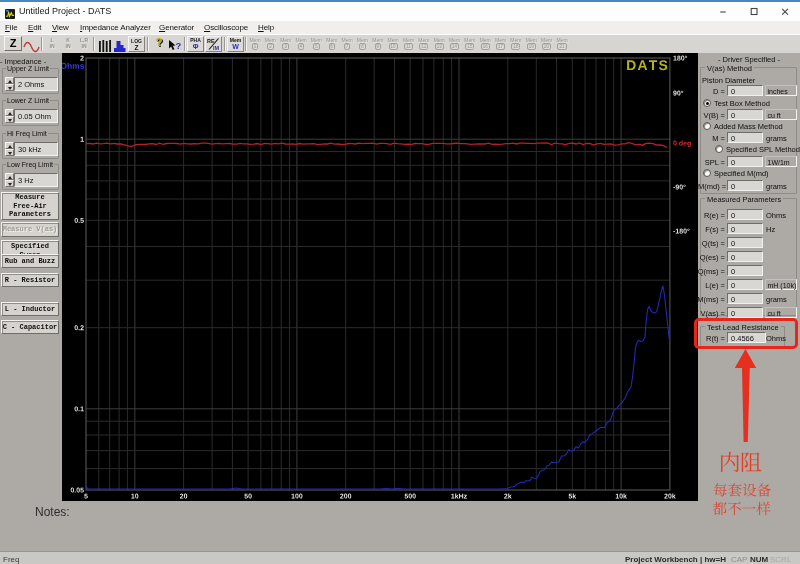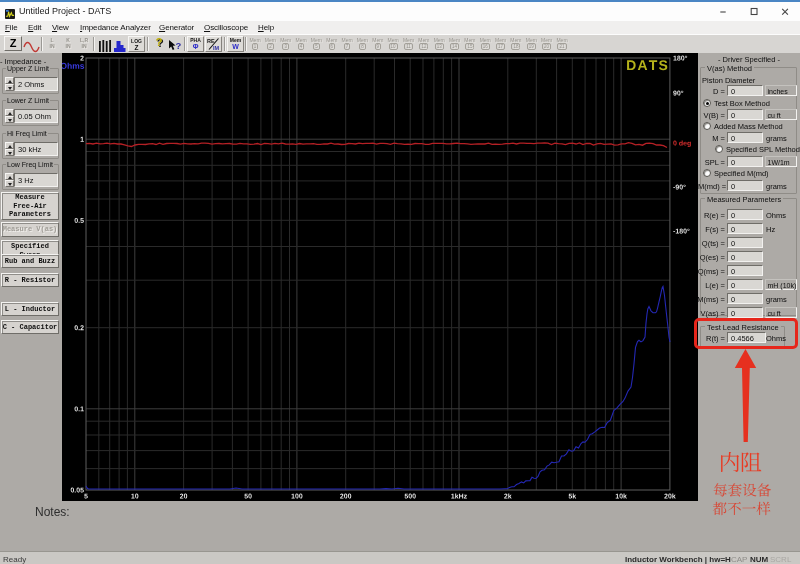--- a/index.html
+++ b/index.html
@@ -340,18 +340,18 @@
     <path d="M387 292 379 281C431 253 500 197 525 151C596 117 620 259 387 292ZM410 523 401 512C452 485 518 432 542 389C609 357 633 491 410 523ZM876 413 831 355H793C796 412 799 476 801 546C823 547 836 553 843 561L766 626L727 583H333L251 623C245 553 232 453 217 355H43L52 326H212C200 252 187 181 176 129C162 124 146 117 137 110L210 55L241 90H697C688 52 678 27 667 17C655 7 646 4 627 4C605 4 538 10 497 14V-4C533 -10 573 -20 587 -31C601 -42 604 -59 604 -78C649 -78 689 -66 717 -35C736 -14 751 27 763 90H909C923 90 932 95 935 106C903 137 853 177 853 177L809 120H769C778 175 785 244 791 326H932C946 326 955 331 958 342C927 372 876 413 876 413ZM240 120C251 179 264 252 277 326H726C720 241 712 172 703 120ZM281 355C293 427 304 497 311 553H737C735 481 731 414 728 355ZM832 775 783 714H299C313 737 327 762 339 787C361 784 373 792 378 803L279 844C231 704 150 575 71 497L84 486C156 533 224 601 280 685H896C909 685 919 690 922 701C886 734 832 775 832 775Z" transform="translate(13.0,51.5) scale(0.01460,-0.01460)" fill="#d94533"></path>
     <path d="M848 245 799 184H358V277H728C742 277 750 282 752 293C723 321 675 356 675 356L633 307H358V396H710C724 396 733 401 736 412C706 439 659 473 659 473L618 425H358V515H708C714 515 720 516 724 519C778 467 840 424 906 395C912 422 936 438 969 446L970 458C850 494 706 574 633 674H927C941 674 951 679 954 690C916 723 856 767 856 767L803 704H443C462 732 478 761 492 789C513 787 526 793 532 805L433 841C415 796 391 750 363 704H49L58 674H343C270 564 166 459 30 387L39 374C140 415 223 469 292 530V184H59L68 154H357C316 108 246 43 188 17C181 14 164 11 164 11L200 -72C207 -70 214 -64 220 -54C425 -31 604 -4 730 18C761 -13 788 -46 803 -74C879 -114 909 40 623 131L613 121C643 99 679 69 712 37C529 22 350 10 239 7C314 48 397 106 452 154H914C929 154 939 159 941 170C905 203 848 245 848 245ZM604 674C620 644 639 616 660 589L622 545H370L328 563C364 599 396 636 423 674Z" transform="translate(27.6,51.5) scale(0.01460,-0.01460)" fill="#d94533"></path>
     <path d="M111 833 100 825C149 778 214 701 235 642C308 599 348 747 111 833ZM233 531C252 535 266 542 270 549L205 604L172 569H41L50 539H171V100C171 82 166 75 134 59L179 -22C187 -18 198 -7 204 10C287 85 361 159 400 198L393 211C336 173 279 136 233 106ZM452 783V689C452 596 430 493 301 411L311 398C495 474 515 601 515 689V743H718V509C718 466 727 451 784 451H840C938 451 963 464 963 490C963 504 955 510 934 516L931 517H921C916 515 909 514 903 513C900 513 894 513 890 513C882 512 864 512 847 512H802C783 512 781 516 781 528V734C799 737 812 741 818 748L746 811L709 773H527L452 806ZM576 102C490 33 382 -22 252 -61L260 -77C404 -46 520 4 612 69C691 3 791 -43 912 -74C921 -41 943 -21 975 -17L976 -5C854 16 748 52 661 106C743 176 804 259 848 356C872 358 883 360 891 369L819 437L774 395H357L366 366H426C458 256 508 170 576 102ZM616 137C541 195 484 270 447 366H774C739 279 686 203 616 137Z" transform="translate(42.2,51.5) scale(0.01460,-0.01460)" fill="#d94533"></path>
     <path d="M447 808 342 839C286 717 171 564 65 478L77 466C153 512 230 579 295 650C339 594 396 546 462 505C338 435 189 381 34 344L41 326C97 335 150 345 202 358V-78H213C241 -78 268 -63 268 -56V-17H737V-72H747C769 -72 802 -57 803 -50V295C822 298 837 306 843 314L764 375L728 335H273L217 362C327 390 428 427 517 473C634 411 773 368 916 342C923 376 945 397 975 402L977 414C841 430 701 461 578 507C663 557 735 616 793 683C820 684 832 685 840 694L766 767L713 724H357C376 749 394 773 409 797C435 794 443 799 447 808ZM737 305V175H536V305ZM737 12H536V145H737ZM268 12V145H475V12ZM475 305V175H268V305ZM310 668 333 694H702C653 635 588 582 512 534C431 571 361 615 310 668Z" transform="translate(56.8,51.5) scale(0.01460,-0.01460)" fill="#d94533"></path>
     <path d="M428 342V210H212V333L223 342ZM513 805C497 767 477 728 455 688L393 741L350 684H295V795C319 798 329 808 331 822L231 832V684H66L74 655H231V515H35L43 486H313C280 448 245 410 208 375L151 399V325C110 291 68 260 23 232L34 220C75 241 114 264 151 289V-71H161C191 -71 212 -55 212 -49V15H428V-55H438C459 -55 491 -39 492 -33V330C511 334 527 342 533 350L455 411L418 371H259C302 408 341 446 377 486H566C579 486 588 491 591 502C561 532 509 572 509 572L464 515H403C469 593 523 675 562 751C586 746 597 750 603 761ZM212 180H428V44H212ZM295 655H435C406 608 373 561 337 515H295ZM617 761V-78H626C659 -78 681 -60 681 -55V732H854C826 648 782 523 754 457C841 375 875 294 875 219C875 177 864 154 843 143C834 138 827 137 816 137C796 137 749 137 722 137V121C749 118 773 113 782 106C791 98 796 77 796 55C902 61 941 108 940 205C940 286 897 375 778 460C824 524 891 648 926 715C950 715 964 717 972 726L895 802L852 761H693L617 800Z" transform="translate(12.5,70.0) scale(0.01460,-0.01460)" fill="#d94533"></path>
     <path d="M583 530 573 518C681 455 833 340 889 252C981 213 990 399 583 530ZM52 753 60 724H527C436 544 240 352 35 230L44 216C202 292 349 398 466 521V-75H478C502 -75 531 -60 532 -55V538C549 541 559 547 563 556L514 574C555 622 591 673 621 724H922C936 724 947 729 949 740C912 773 852 819 852 819L799 753Z" transform="translate(27.1,70.0) scale(0.01460,-0.01460)" fill="#d94533"></path>
     <path d="M841 514 778 431H48L58 398H928C944 398 956 401 959 413C914 455 841 514 841 514Z" transform="translate(41.7,70.0) scale(0.01460,-0.01460)" fill="#d94533"></path>
     <path d="M460 834 448 827C484 783 527 713 537 658C604 604 663 743 460 834ZM340 664 296 606H260V800C286 804 294 813 296 828L197 839V606H52L60 576H182C152 422 98 268 16 151L30 137C102 213 157 302 197 400V-75H211C233 -75 260 -61 260 -51V463C294 422 331 365 341 321C404 273 456 401 260 487V576H394C408 576 418 581 420 592C390 623 340 664 340 664ZM858 686 813 629H720C765 679 812 740 843 783C864 780 877 787 882 799L775 839C754 779 720 692 693 629H418L426 599H623V435H441L449 405H623V215H373L381 186H623V-79H633C666 -79 687 -64 687 -59V186H945C960 186 969 191 972 202C939 233 887 274 887 274L841 215H687V405H887C901 405 911 410 914 421C882 452 830 493 830 493L785 435H687V599H917C930 599 939 604 942 615C911 645 858 686 858 686Z" transform="translate(56.3,70.0) scale(0.01460,-0.01460)" fill="#d94533"></path>
   </svg>
 <div id="statusbar">
-  <span class="abs" style="left:3px;top:2.5px">Ready</span>
-  <span class="abs" style="left:625px;top:2.5px;font-weight:bold;color:#2b2b2b">Inductor Workbench | hw=H</span>
+  <span class="abs" style="left:3px;top:2.5px">Freq</span>
+  <span class="abs" style="left:625px;top:2.5px;font-weight:bold;color:#2b2b2b">Project Workbench | hw=H</span>
   <span class="abs" style="left:731px;top:2.5px;color:#8f8d89">CAP</span>
   <span class="abs" style="left:750px;top:2.5px;font-weight:bold;color:#2b2b2b">NUM</span>
   <span class="abs" style="left:770px;top:2.5px;color:#a9a7a3">SCRL</span>
 </div>
 
 </body></html>

